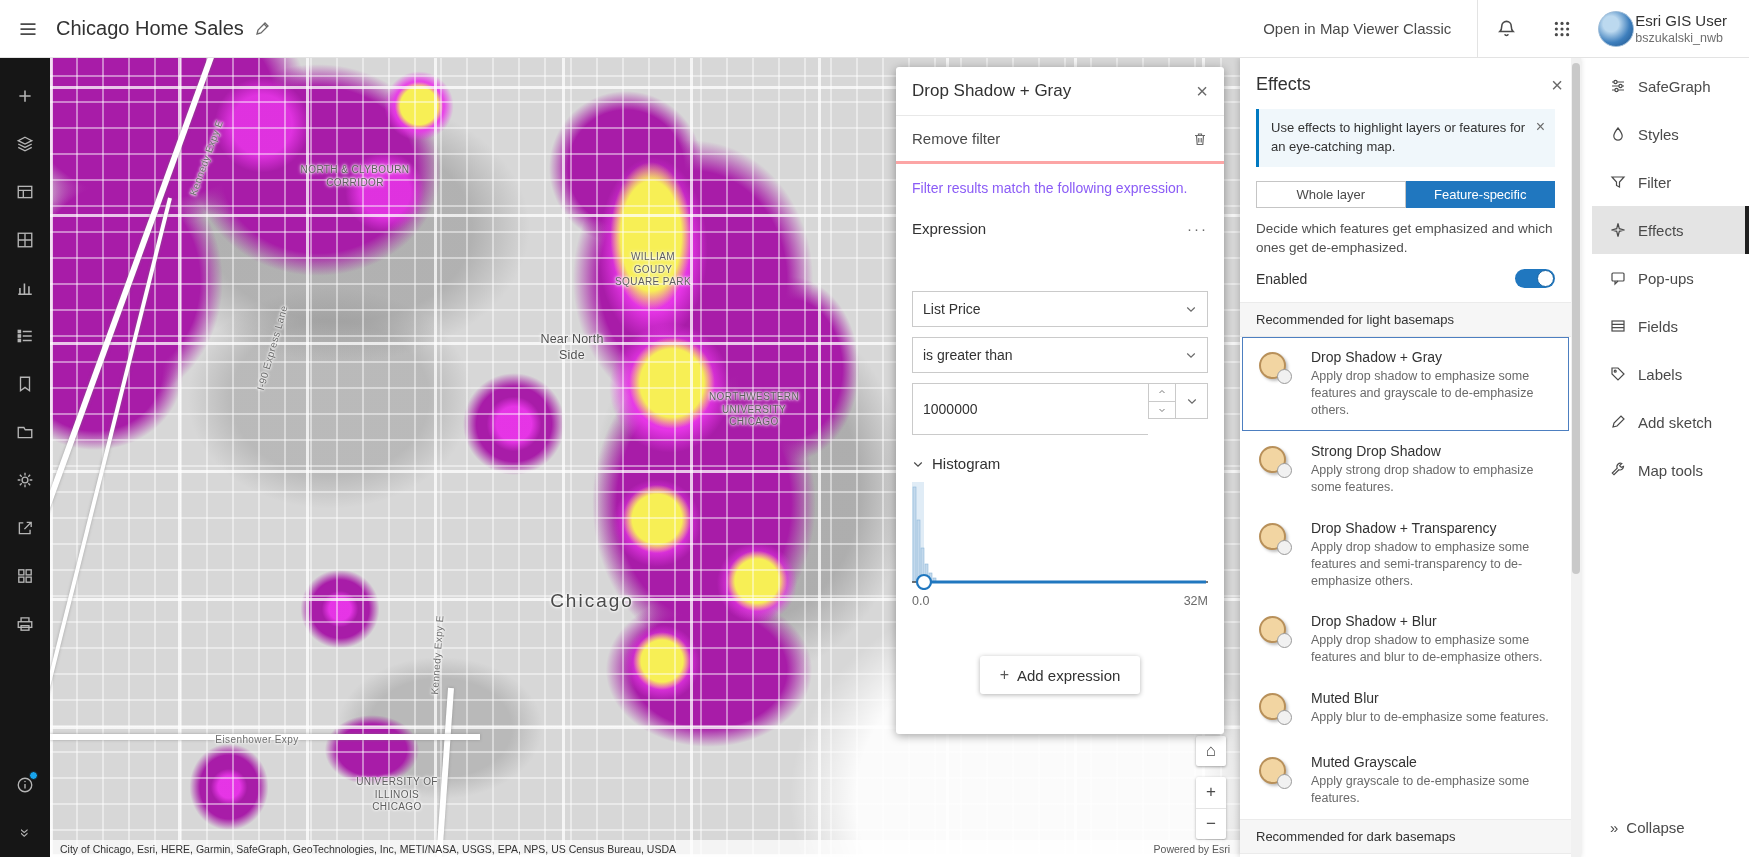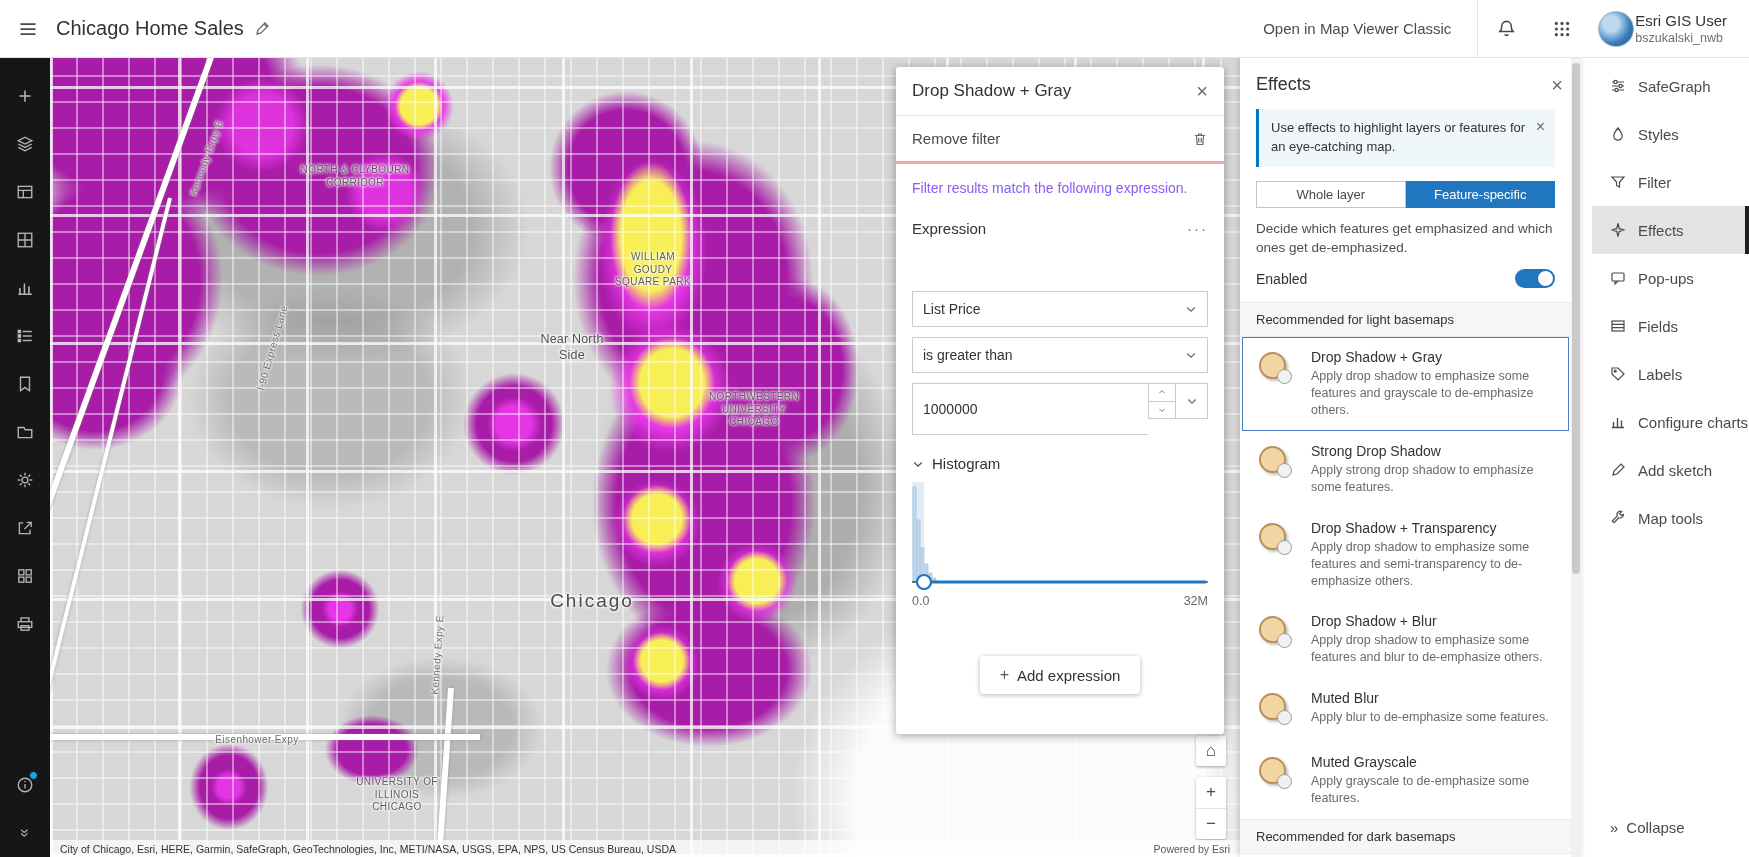--- a/index.html
+++ b/index.html
@@ -578,28 +578,20 @@
       <span class="i">
           <svg width="16" height="16" viewBox="0 0 16 16" fill="none" stroke="currentColor" stroke-width="1.2">
             <path d="M2 8V2h6l6 6-6 6-6-6z"></path>
             <circle cx="5.2" cy="5.2" r="1"></circle>
           </svg>
         </span>
       <span>Labels</span>
     </div>
     <div class="rn-item">
       <span class="i">
-          <svg width="16" height="16" viewBox="0 0 16 16" fill="none" stroke="currentColor" stroke-width="1.4">
-            <path d="M3.5 13V8M7.5 13V4M11.5 13V6.5M2 13.5h12"></path>
-          </svg>
-        </span>
-      <span>Configure charts</span>
-    </div>
-    <div class="rn-item">
-      <span class="i">
           <svg width="16" height="16" viewBox="0 0 16 16" fill="none" stroke="currentColor" stroke-width="1.2">
             <path d="M3 13l1-4 7-7 3 3-7 7-4 1z"></path>
           </svg>
         </span>
       <span>Add sketch</span>
     </div>
     <div class="rn-item">
       <span class="i">
           <svg width="16" height="16" viewBox="0 0 16 16" fill="none" stroke="currentColor" stroke-width="1.2">
             <path d="M13.5 4.5a3.5 3.5 0 0 1-4.6 3.3L4 12.7 2.3 11l4.9-4.9a3.5 3.5 0 0 1 4.6-4.6L9.6 3.7l1.7 1.7 2.2-.9z"></path>

